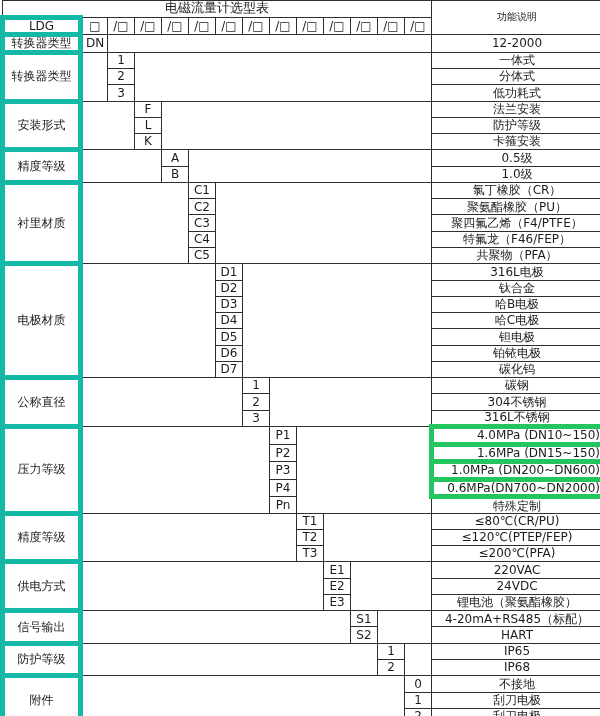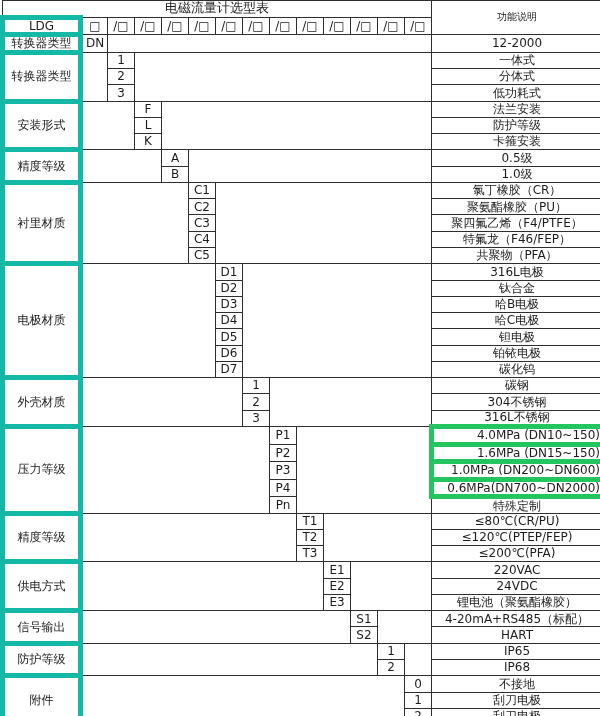--- a/index.html
+++ b/index.html
@@ -168,21 +168,21 @@
   <tr>
           <td class="c">D6</td>
       <td class="f">铂铱电极</td>
         </tr>
   <tr>
           <td class="c">D7</td>
       <td class="f">碳化钨</td>
         </tr>
 
   <tr>
-    <td class="l" rowspan="3">外壳材质</td>
+    <td class="l" rowspan="3">公称直径</td>
     <td class="s" colspan="6" rowspan="3"></td>
     <td class="c">1</td>
     <td class="s" colspan="6" rowspan="3"></td>
     <td class="f">碳钢</td>
   </tr>
   <tr>
           <td class="c">2</td>
       <td class="f">304不锈钢</td>
         </tr>
   <tr>

